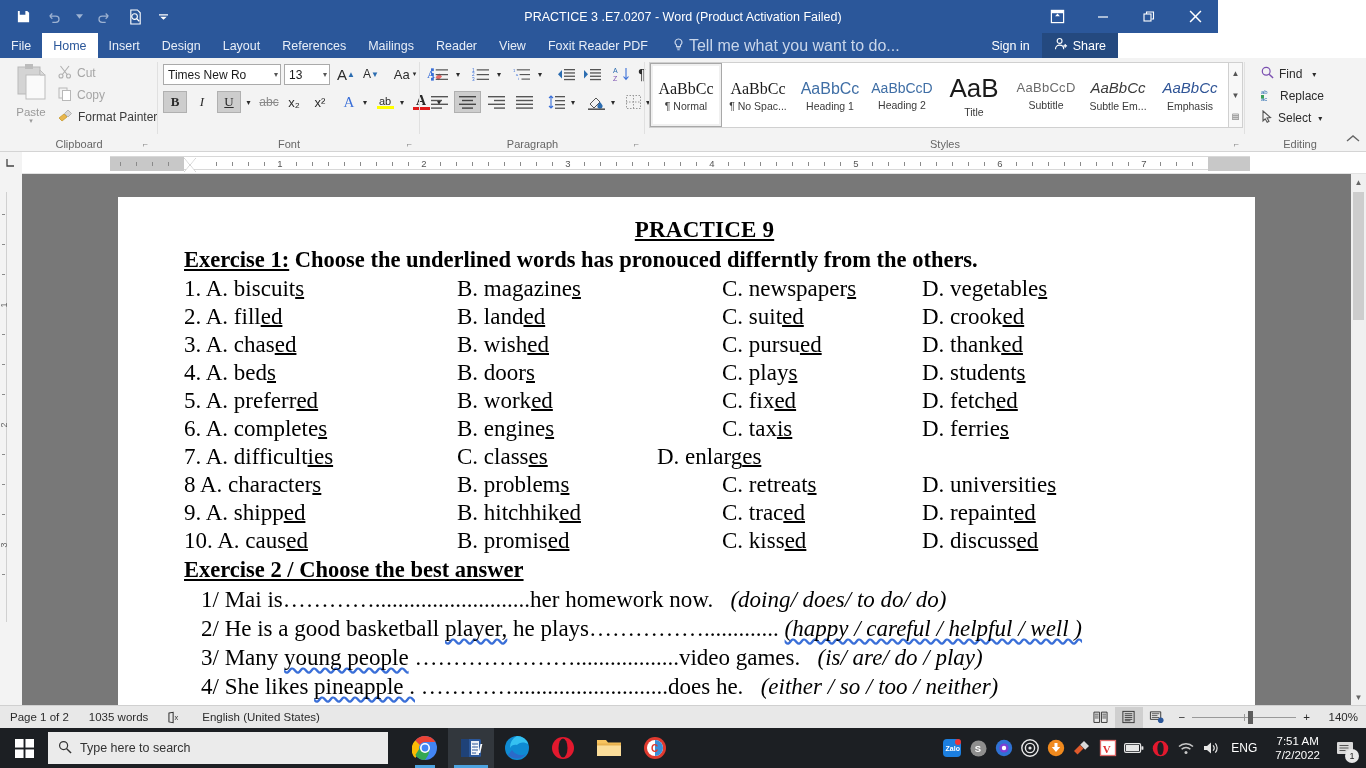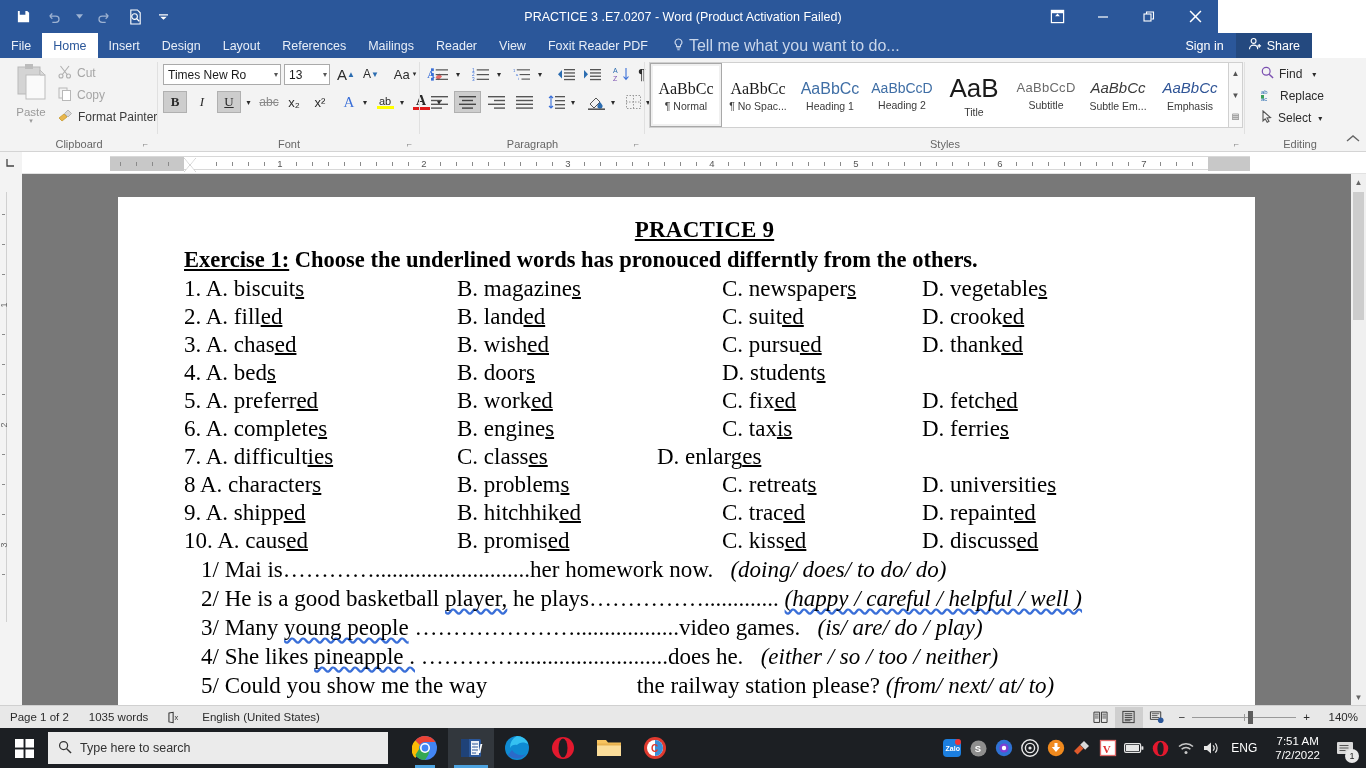--- a/index.html
+++ b/index.html
@@ -26,21 +26,21 @@
   .title-text {
     position: absolute; left: 0; top: 0; width: 1366px; height: 33px;
     display: flex; align-items: center; justify-content: center;
     font-size: 12.5px; color: #fff; pointer-events: none;
   }
   .win-ctrls { position: absolute; right: 0; top: 0; height: 33px; display: flex; align-items: stretch; }
   .win-btn { width: 46px; display: flex; align-items: center; justify-content: center; color: #fff; }
 
   
   .tabbar {
-    position: absolute; top: 33px; left: 0; width: 1312px; height: 25px;
+    position: absolute; top: 33px; left: 0; width: 1118px; height: 25px;
     background: #2b579a; color: #fff; display: flex; align-items: stretch;
     font-size: 12.5px;
   }
   .tab {
     padding: 0 11px; display: flex; align-items: center; height: 25px;
     color: #e8eef7; white-space: nowrap;
   }
   .tab.active { background: #fff; color: #2b579a; }
   .tellme {
     display: flex; align-items: center; gap: 5px; padding-left: 14px;
@@ -834,20 +834,21 @@
         </div>
         <div class="qrow">
           <div class="c1"><span>3.</span> <span>A. chas</span><u>ed</u></div>
           <div class="c2"><span>B. wish</span><u>ed</u></div>
           <div class="c3"><span>C. pursu</span><u>ed</u></div>
           <div class="c4"><span>D. thank</span><u>ed</u></div>
         </div>
         <div class="qrow">
           <div class="c1"><span>4.</span> <span>A. bed</span><u>s</u></div>
           <div class="c2"><span>B. door</span><u>s</u></div>
+          <div class="c3"><span>C. play</span><u>s</u></div>
           <div class="c4"><span>D. student</span><u>s</u></div>
         </div>
         <div class="qrow">
           <div class="c1"><span>5.</span> <span>A. preferr</span><u>ed</u></div>
           <div class="c2"><span>B. work</span><u>ed</u></div>
           <div class="c3"><span>C. fix</span><u>ed</u></div>
           <div class="c4"><span>D. fetch</span><u>ed</u></div>
         </div>
         <div class="qrow">
           <div class="c1"><span>6.</span> <span>A. complete</span><u>s</u></div>
@@ -872,20 +873,21 @@
           <div class="c3"><span>C. trac</span><u>ed</u></div>
           <div class="c4"><span>D. repaint</span><u>ed</u></div>
         </div>
         <div class="qrow">
           <div class="c1"><span>10.</span> <span>A. caus</span><u>ed</u></div>
           <div class="c2"><span>B. promis</span><u>ed</u></div>
           <div class="c3"><span>C. kiss</span><u>ed</u></div>
           <div class="c4"><span>D. discuss</span><u>ed</u></div>
         </div>
 
+        <div class="ex-head" style="text-decoration:underline">Exercise 2 / Choose the best answer</div>
 
         <div class="ex2line">
           <span>1/</span>
           <span>Mai is</span><span>…………...........................</span><span>her homework now.</span>
           &nbsp;&nbsp;<span class="choices">(doing/ does/ to do/ do)</span>
         </div>
         <div class="ex2line">
           <span>2/</span>
           <span>He is a good basketball </span><span class="sq">player,</span><span> he plays</span><span>…………….............</span>
           <span class="choices sq">(happy / careful / helpful / well )</span>

